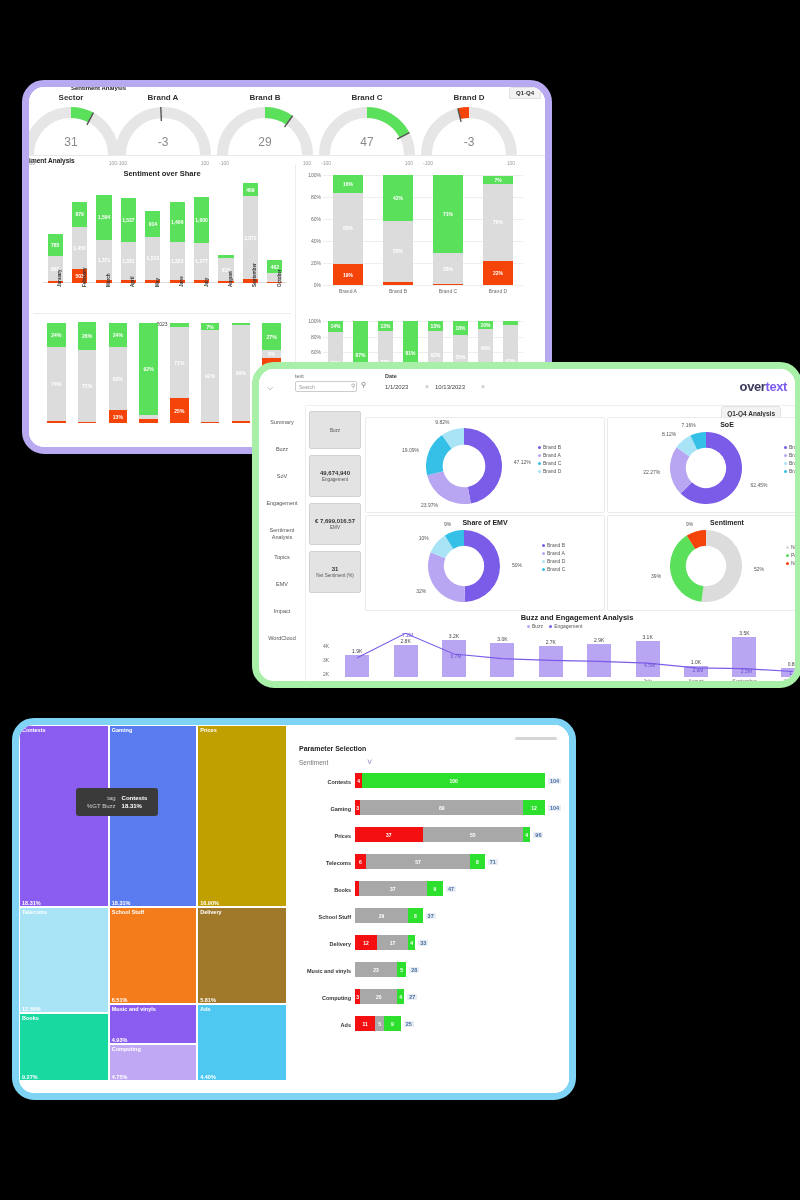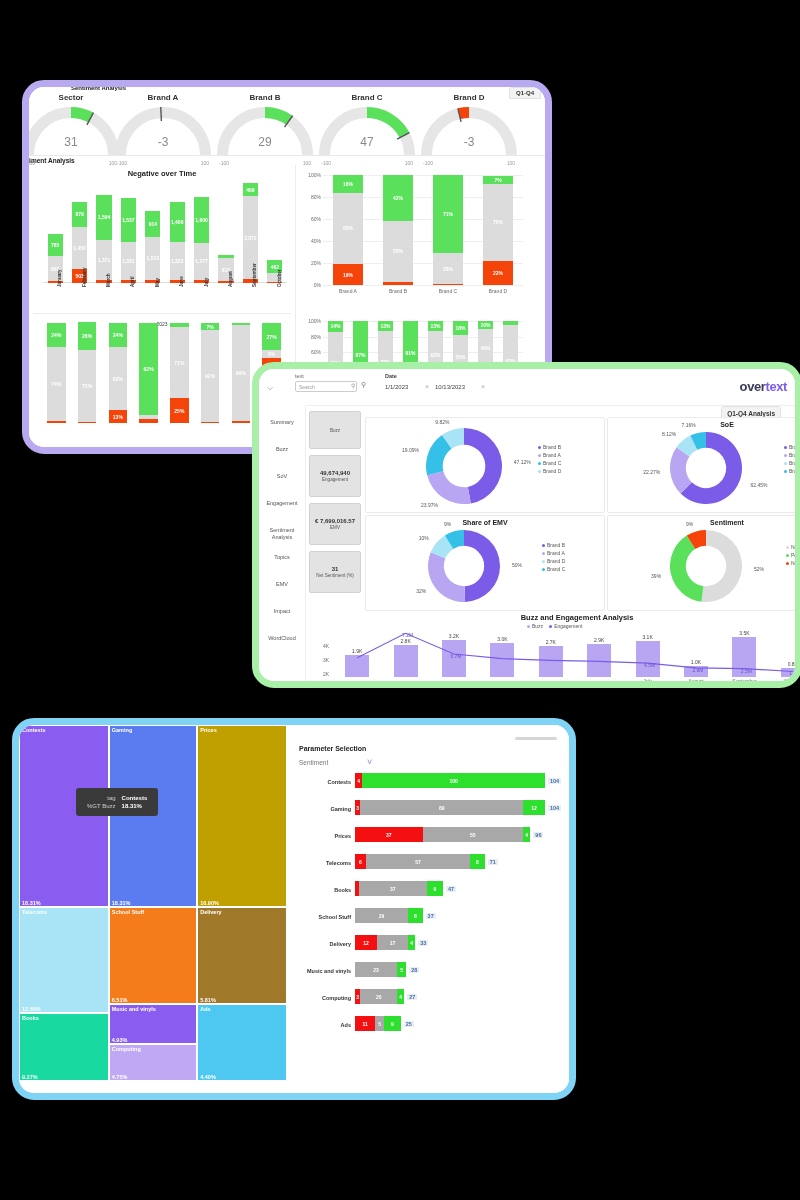--- a/index.html
+++ b/index.html
@@ -144,21 +144,21 @@
           <div class="val">-3</div>
           <div class="mn">-100</div>
           <div class="mx">100</div>
         </div>
       </div>
 
     <div style="position:absolute;left:0;top:68px;width:100%;height:1px;background:#e9e9e9;"></div>
     <div class="t ttl" style="left:-14px;top:70px;font-size:6.5px;">Sentiment Analysis</div>
 
     <div class="chart" style="left:4px;top:82px;width:258px;height:168px;">
-      <div class="t ttl" style="left:0;top:0;width:258px;text-align:center;font-size:7.5px;">Negative over Time</div>
+      <div class="t ttl" style="left:0;top:0;width:258px;text-align:center;font-size:7.5px;">Sentiment over Share</div>
       <div id="sot-plot" style="position:absolute;left:10px;top:14px;width:244px;height:100px;">
           <div class="baseline" style="bottom:0;width:100%;background:#ddd"></div>
           <div class="colbar" style="left:4.636px;width:15.127999999999998px;height:49.35548553423088px">
             <div class="seg" style="bottom:0px;height:1.9765110283586365px;background:#f5440a"></div>
             <div class="seg" style="bottom: 1.97651px; height: 24.8926px; background: rgb(220, 220, 220); color: rgb(255, 255, 255);">869</div>
             <div class="seg" style="bottom:26.86909195073045px;height:22.48639358350043px;background:#5be05b">785</div>
           </div>
           <div class="colbar" style="left:29.035999999999998px;width:15.127999999999998px;height:81.12288742480665px">
             <div class="seg" style="bottom:0px;height:14.408478945860786px;background:#f5440a">503</div>
             <div class="seg" style="bottom: 14.4085px; height: 41.5354px; background: rgb(220, 220, 220); color: rgb(255, 255, 255);">1,450</div>

